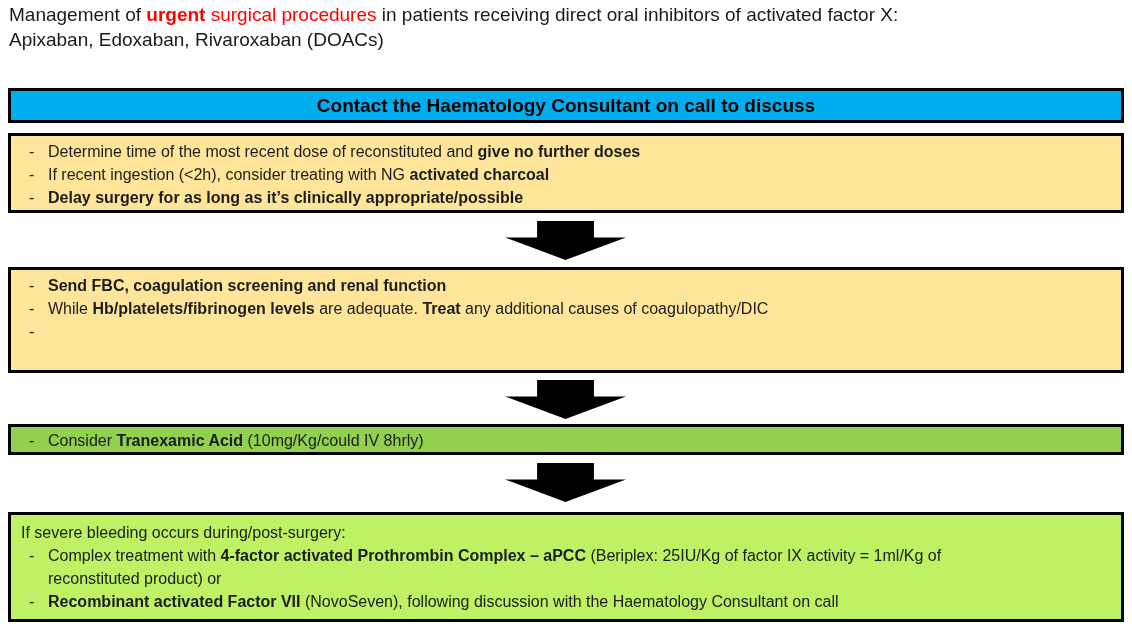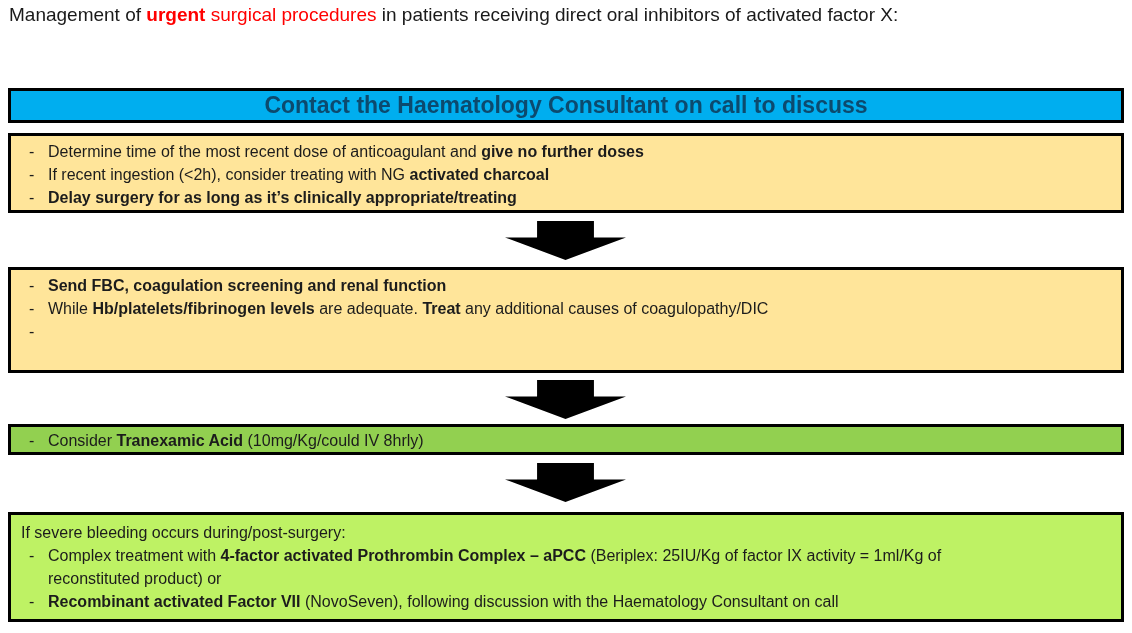--- a/index.html
+++ b/index.html
@@ -33,23 +33,23 @@
     position: absolute;
     left: 8px;
     top: 88px;
     width: 1116px;
     height: 35px;
     box-sizing: border-box;
     border: 3px solid #000000;
     display: flex;
     align-items: center;
     justify-content: center;
-    font-size: 23px;
+    font-size: 19px;
     font-weight: bold;
-    color: #0c4a6e;
+    color: #000000;
   }
 
   .box {
     position: absolute;
     left: 8px;
     width: 1116px;
     box-sizing: border-box;
     border: 3px solid #000000;
     font-size: 16px;
     padding: 4px 8px;
@@ -81,38 +81,39 @@
   .arrow-2 { top: 380px; }
   .arrow-3 { top: 463px; }
 </style>
 </head>
 <body>
 
 <div class="stage">
 
   <div class="title">
     <div><span>Management of </span><span class="b" style="color: rgb(255, 0, 0);">urgent </span><span style="color: rgb(255, 0, 0);">surgical procedures</span><span> in patients receiving direct oral inhibitors of activated factor X:</span></div>
+    <div>Apixaban, Edoxaban, Rivaroxaban (DOACs)</div>
   </div>
 
   <div class="banner" style="background-color: rgb(0, 174, 239);">
     <span>Contact the Haematology Consultant on call to discuss</span>
   </div>
 
   <div class="box box-preop" style="background-color: rgb(255, 229, 154);">
     <div class="item">
       <span class="dash">-</span>
-      <span class="content"><span>Determine time of the most recent dose of anticoagulant and </span><span class="b">give no further doses</span></span>
+      <span class="content"><span>Determine time of the most recent dose of reconstituted and </span><span class="b">give no further doses</span></span>
     </div>
     <div class="item">
       <span class="dash">-</span>
       <span class="content"><span>If recent ingestion (&lt;2h), consider treating with NG </span><span class="b">activated charcoal</span></span>
     </div>
     <div class="item">
       <span class="dash">-</span>
-      <span class="content"><span class="b">Delay surgery for as long as it’s clinically appropriate/treating</span></span>
+      <span class="content"><span class="b">Delay surgery for as long as it’s clinically appropriate/possible</span></span>
     </div>
   </div>
 
   <div class="arrow arrow-1" style="background-color: rgb(0, 0, 0);"></div>
 
   <div class="box box-labs" style="background-color: rgb(255, 229, 154);">
     <div class="item">
       <span class="dash">-</span>
       <span class="content"><span class="b">Send FBC, coagulation screening and renal function</span></span>
     </div>

